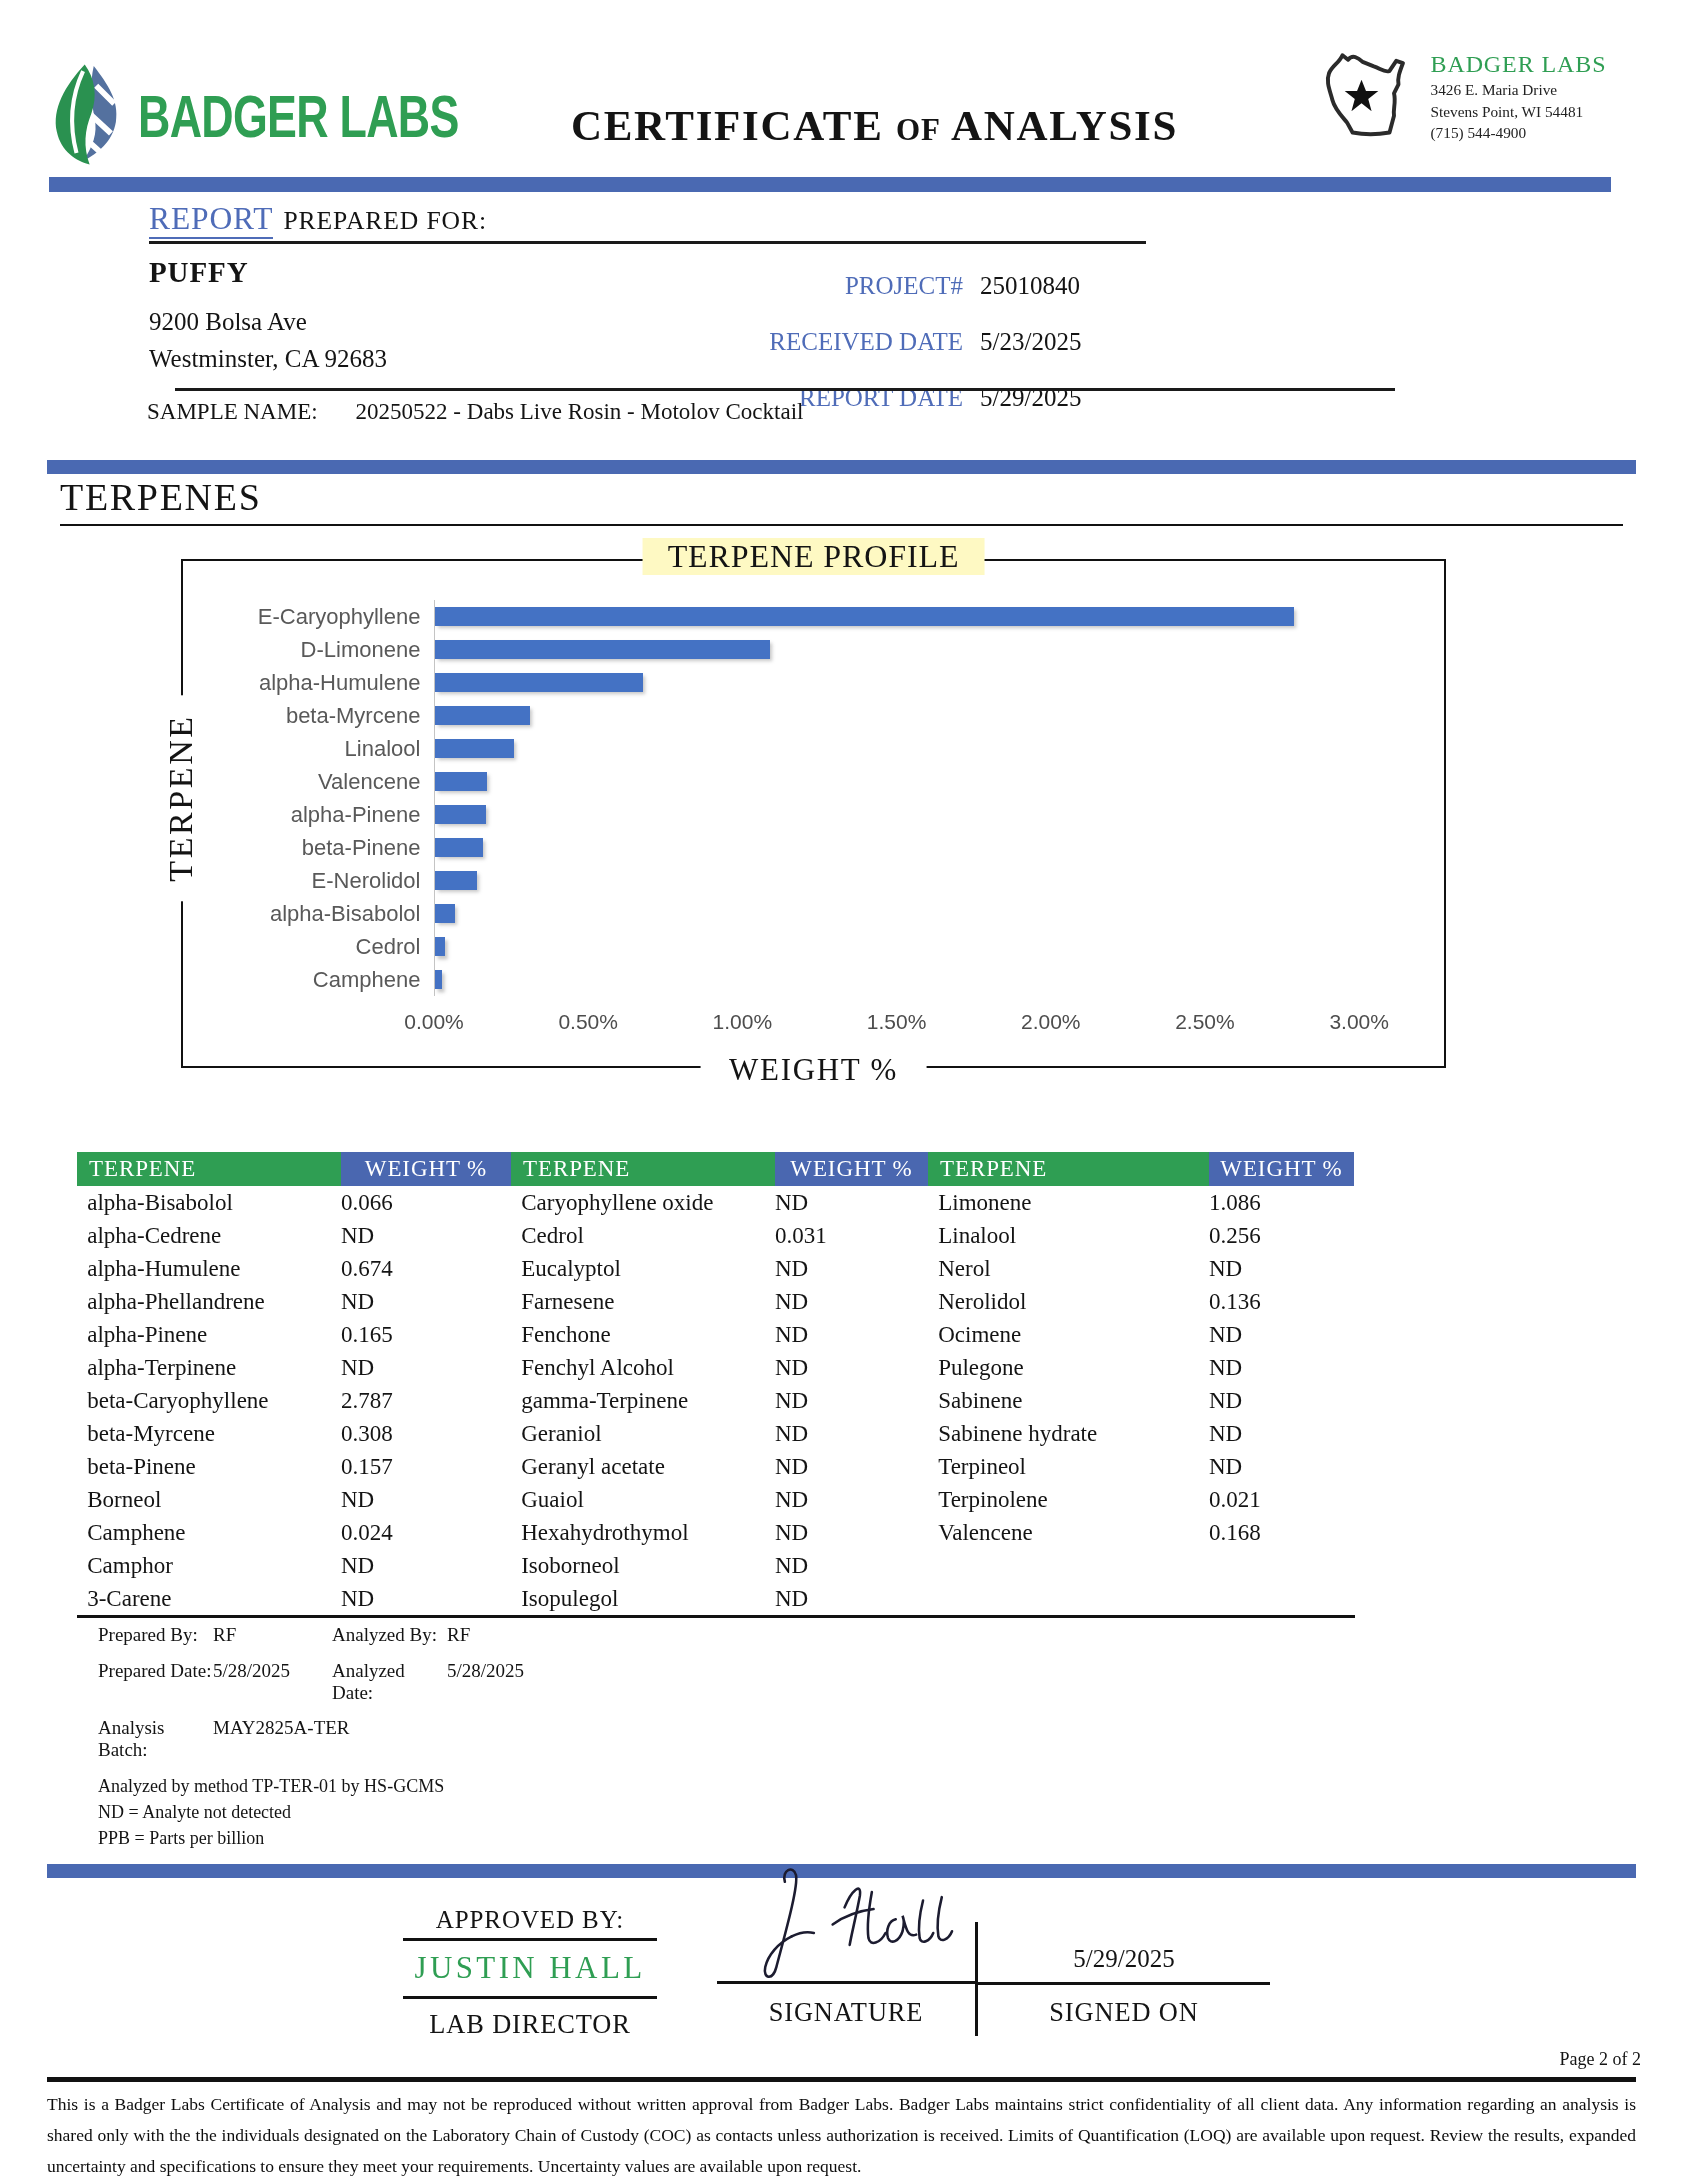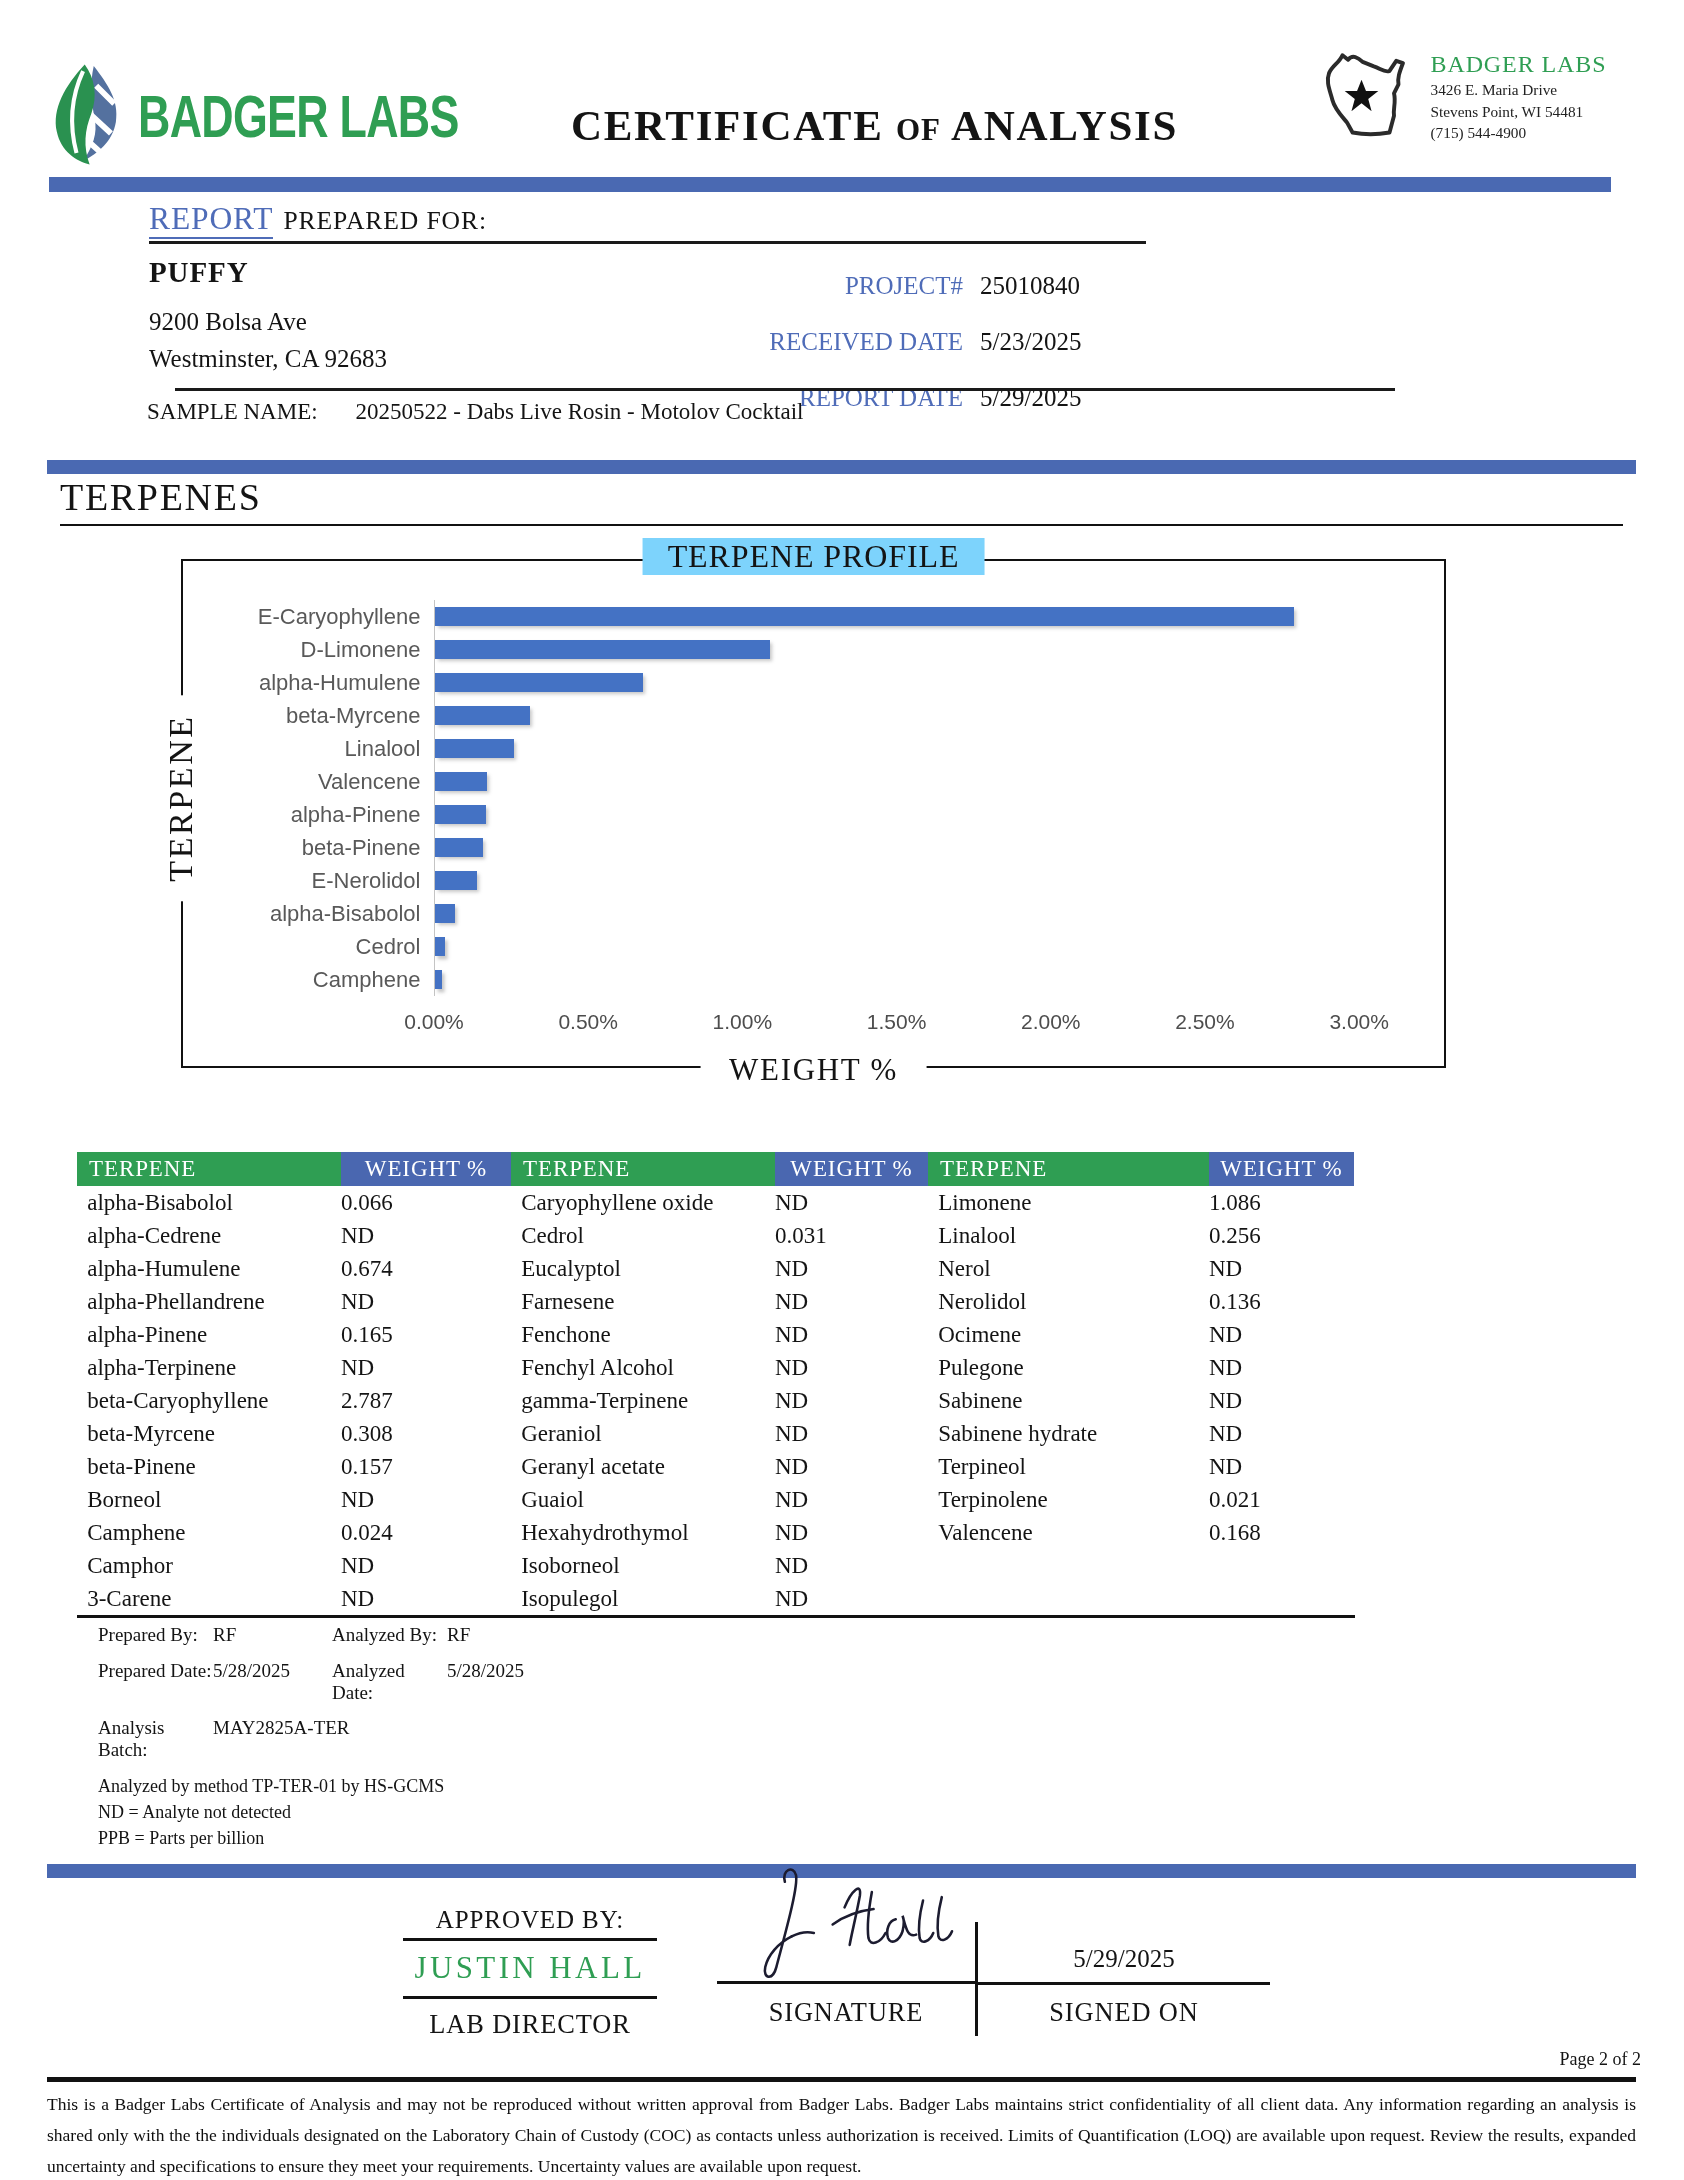--- a/index.html
+++ b/index.html
@@ -53,21 +53,21 @@
   .sample-row .val { margin-left:38px; }
 
   
   .section-head { left:60px; top:475px; width:1563px; border-bottom:2.6px solid #111; padding-bottom:5.1px; }
   .section-head span { font-size:38px; letter-spacing:1.7px; }
 
   
   .chart-box { left:181px; top:559px; width:1265px; height:509px; border:2.6px solid #111; }
   .chart-title {
     position:absolute; top:-23px; left:50%; transform:translateX(-50%);
-    background:#7dd3fc; padding:0 25.6px; font-size:32px; letter-spacing:0.9px; white-space:nowrap;
+    background:#fef9c3; padding:0 25.6px; font-size:32px; letter-spacing:0.9px; white-space:nowrap;
   }
   .chart-ylab {
     position:absolute; left:-23px; top:47%; transform:translateY(-50%);
     background:#fff; padding:19px 1.7px;
   }
   .chart-ylab span {
     writing-mode:vertical-rl; transform:rotate(180deg); display:block;
     font-size:34px; letter-spacing:2.6px;
   }
   .chart-xlab {

